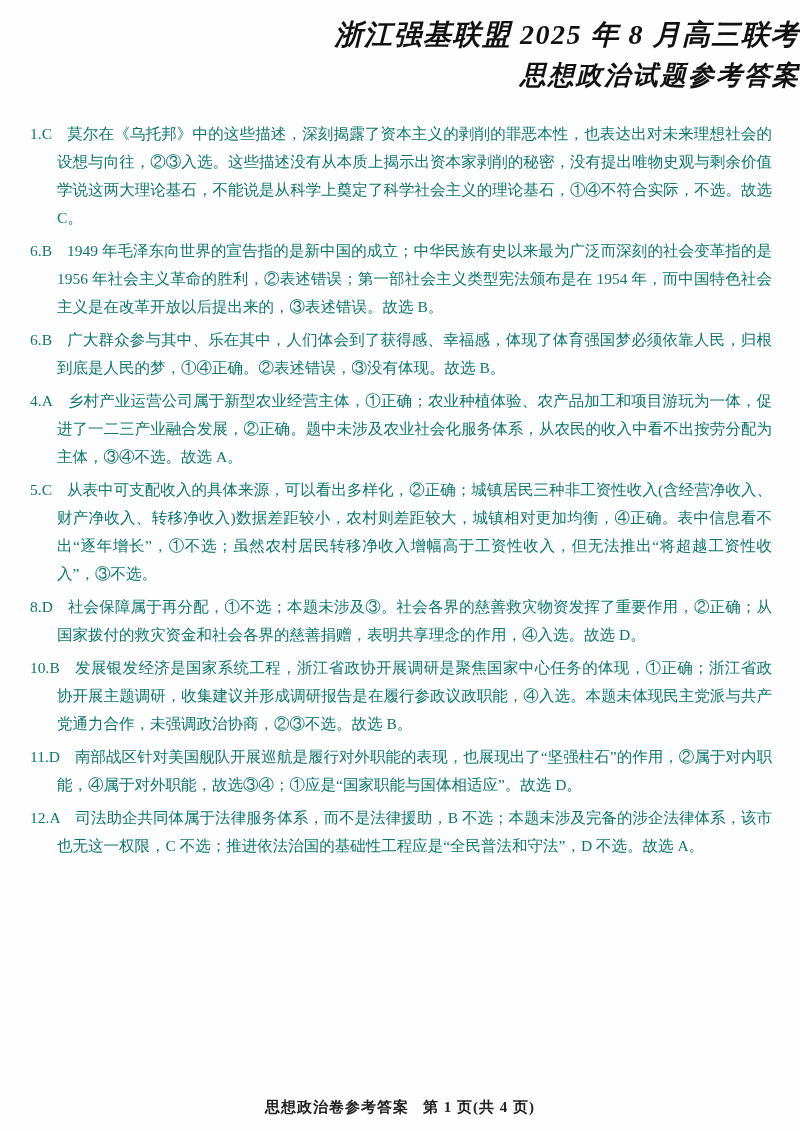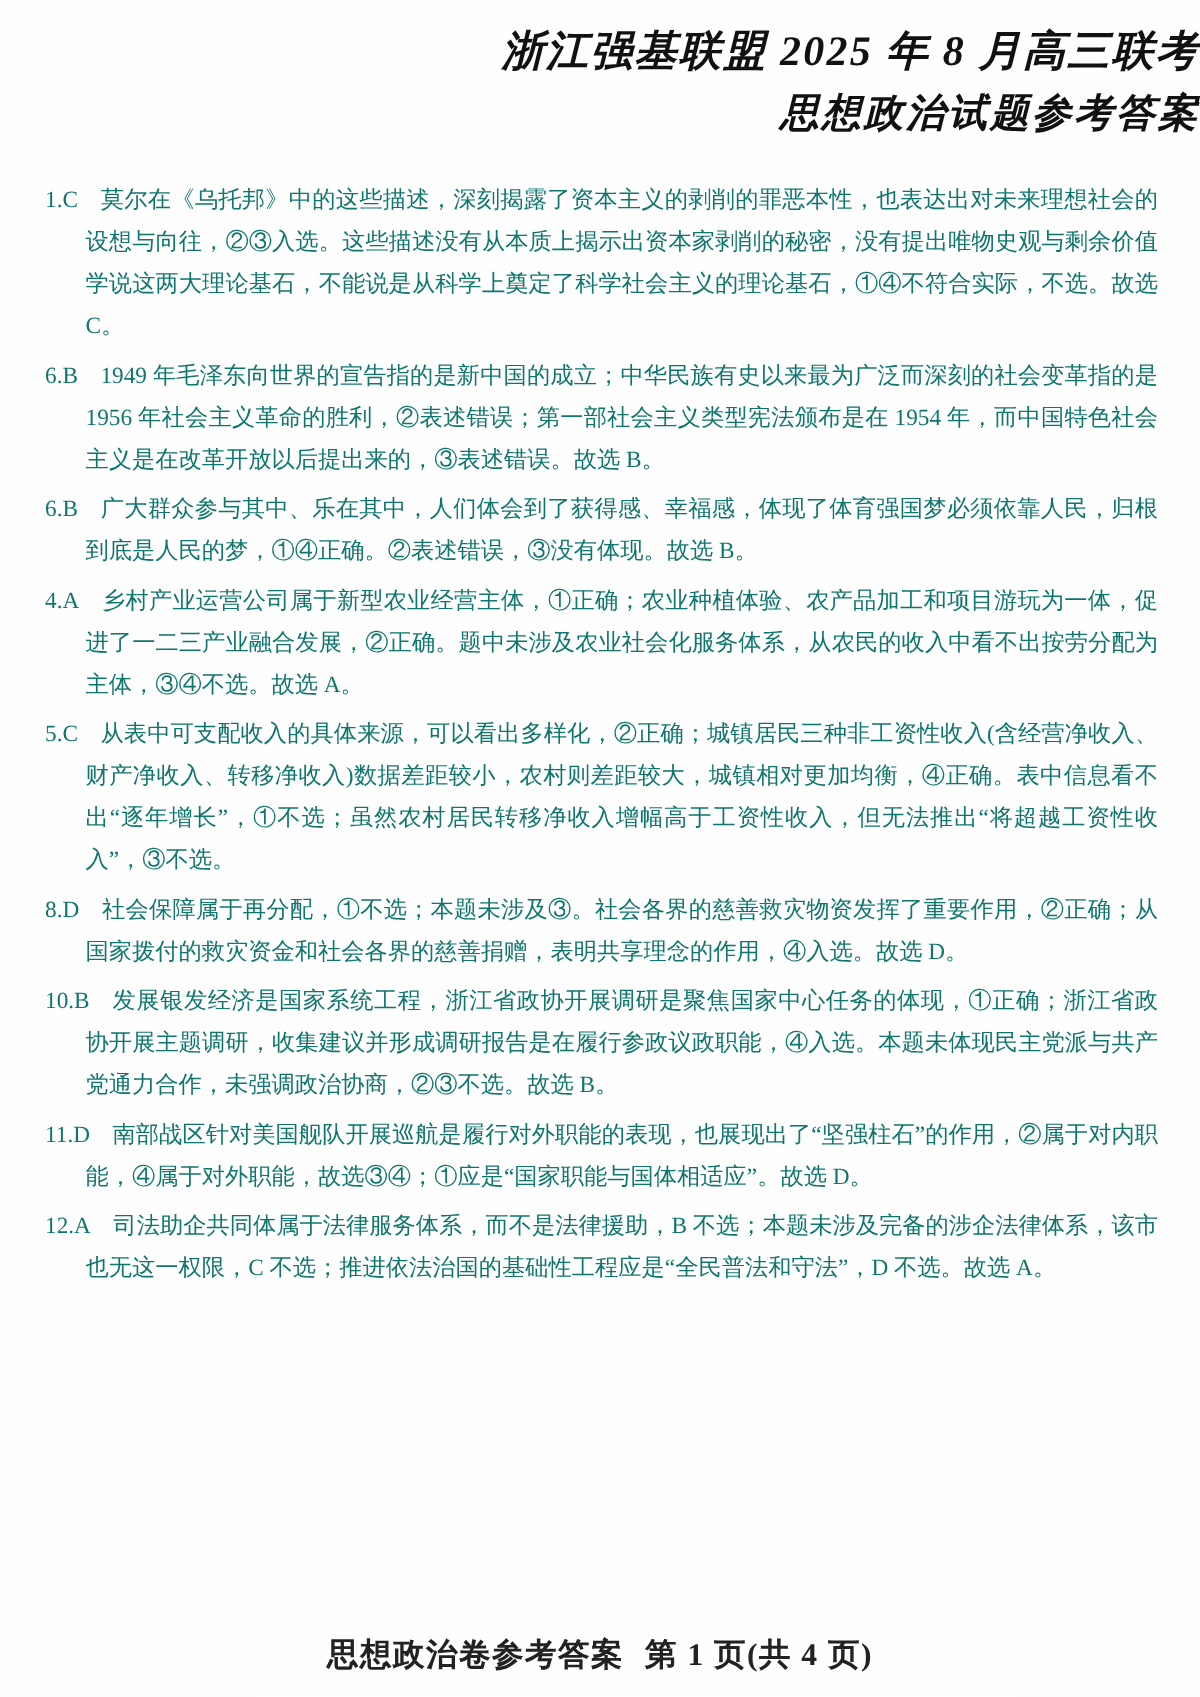--- a/index.html
+++ b/index.html
@@ -59,21 +59,21 @@
     padding-left: 315px;
     text-indent: 0;
     text-align: left;
   }
   .footer {
     position: absolute;
     left: 0;
     bottom: 14px;
     width: 100%;
     text-align: center;
-    font-size: 21px;
+    font-size: 15px;
     font-weight: bold;
     letter-spacing: 1px;
     color: #222;
   }
   .footer .footer-page {
     margin-left: 14px;
     font-weight: bold;
   }
 </style>
 </head>

